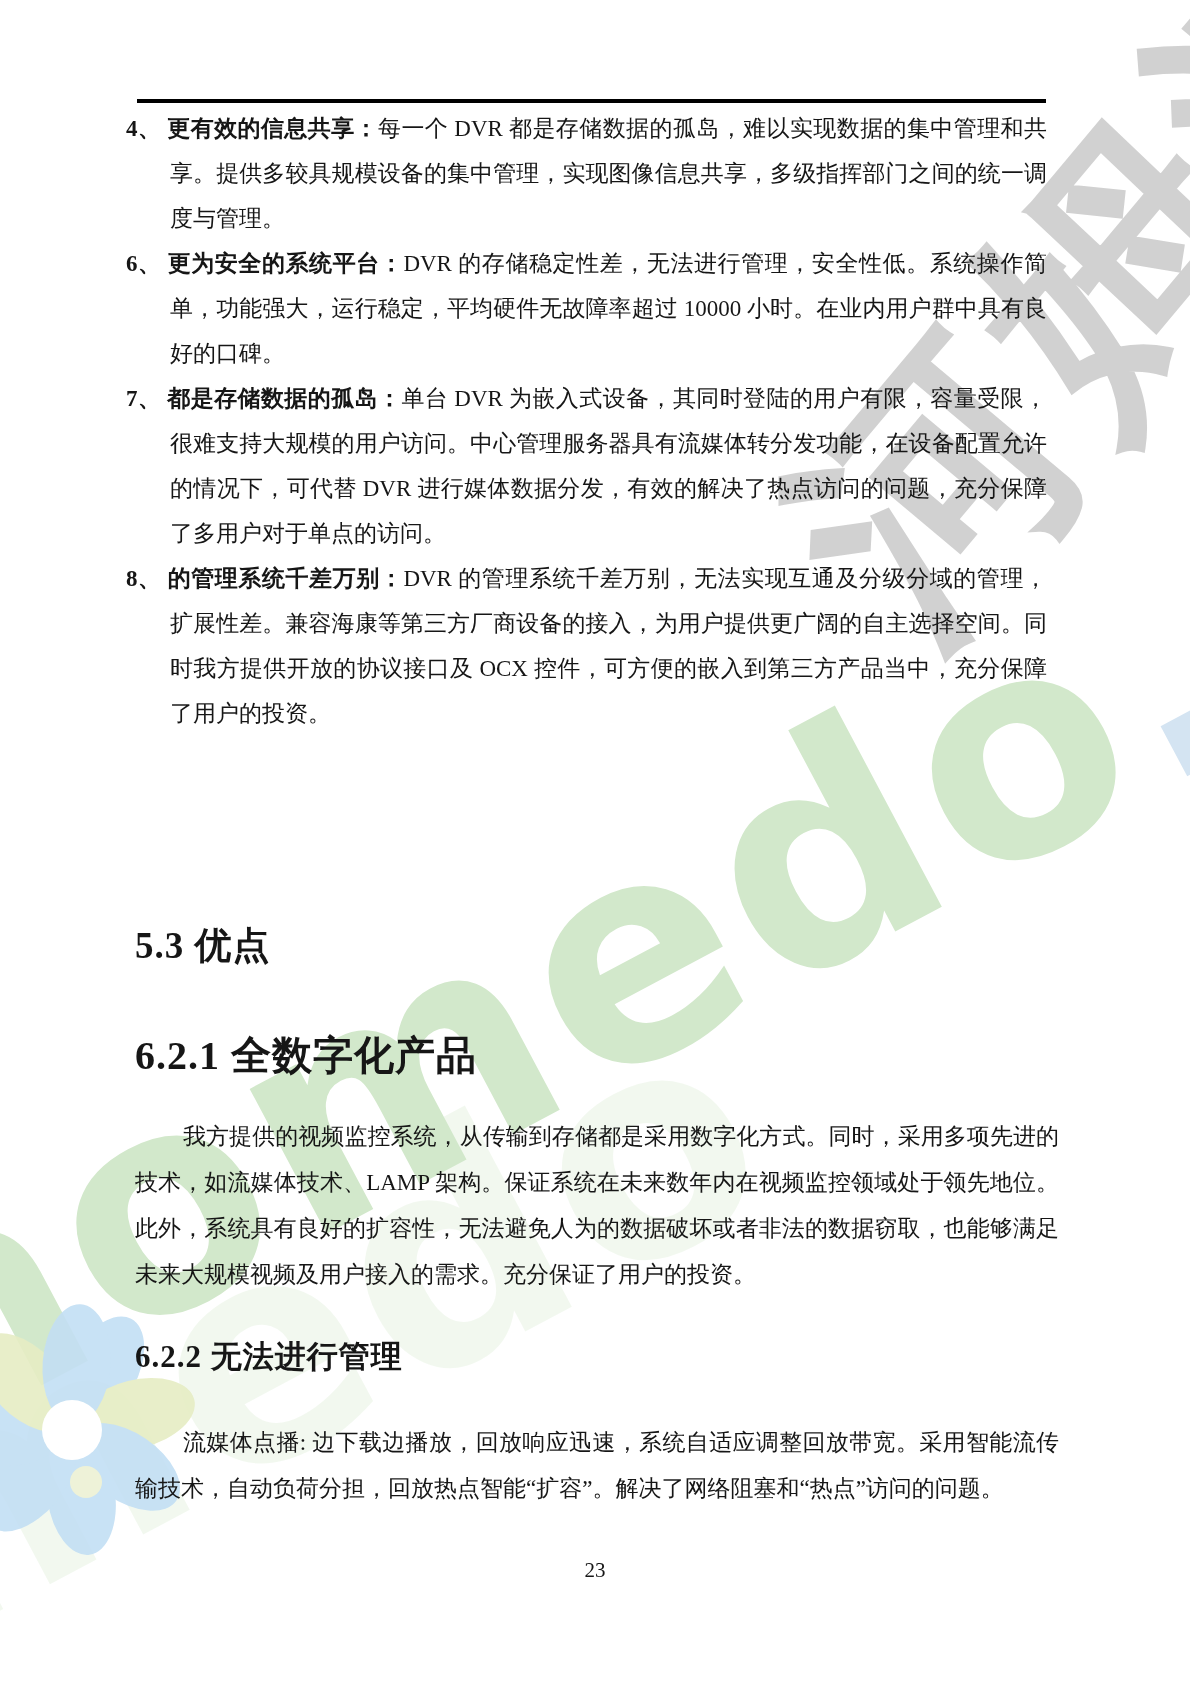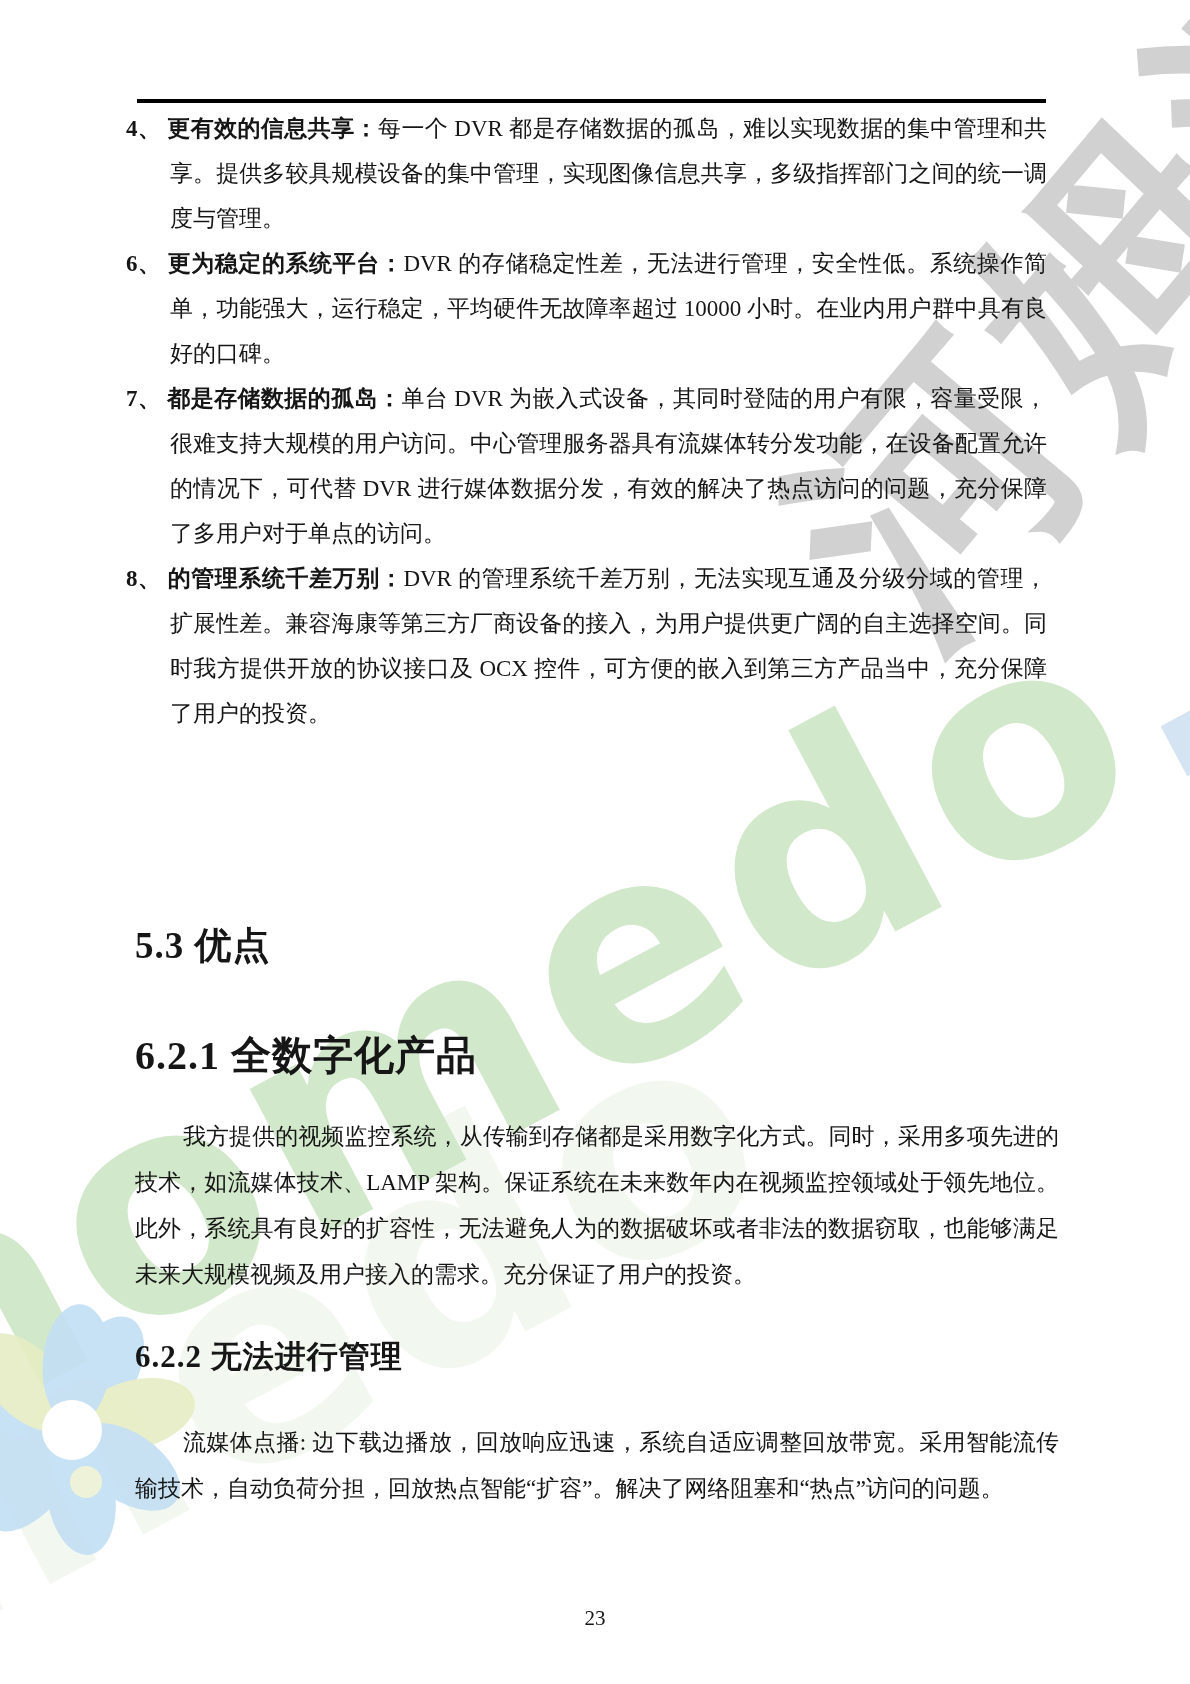--- a/index.html
+++ b/index.html
@@ -39,21 +39,21 @@
   .heading{position:absolute;left:135px;font-weight:bold;white-space:nowrap;letter-spacing:1px;}
   .h-main{top:921px;font-size:37px;}
   .h-sub1{top:1028px;font-size:40px;}
   .h-sub2{top:1336px;font-size:31px;}
   .para{
     position:absolute;left:135px;width:924px;
     font-size:23px;line-height:46px;text-align:justify;text-indent:48px;
   }
   .p621{top:1114px;}
   .p622{top:1420px;}
-  .pageno{position:absolute;top:1558px;left:0;width:100%;text-align:center;font-size:21px;margin-top:48px;}
+  .pageno{position:absolute;top:1558px;left:0;width:100%;text-align:center;font-size:21px;}
 </style>
 </head>
 <body>
 
 <div class="page">
 
   <svg class="wm" viewBox="0 0 1190 1684" aria-hidden="true">
 
     <text class="wm-echo" transform="translate(-450,1850) rotate(-28)" opacity="0.5" fill="#e6f2e1">homedo</text>
 
@@ -81,21 +81,21 @@
 
   <div class="content">
 
     <div class="rule"></div>
 
     <div class="list">
       <div class="item">
         <span class="num">4、</span><span class="lead">更有效的信息共享：</span><span class="body">每一个 DVR 都是存储数据的孤岛，难以实现数据的集中管理和共享。提供多较具规模设备的集中管理，实现图像信息共享，多级指挥部门之间的统一调度与管理。</span>
       </div>
       <div class="item">
-        <span class="num">6、</span><span class="lead">更为稳定的系统平台：</span><span class="body">DVR 的存储稳定性差，无法进行管理，安全性低。系统操作简单，功能强大，运行稳定，平均硬件无故障率超过 10000 小时。在业内用户群中具有良好的口碑。</span>
+        <span class="num">6、</span><span class="lead">更为安全的系统平台：</span><span class="body">DVR 的存储稳定性差，无法进行管理，安全性低。系统操作简单，功能强大，运行稳定，平均硬件无故障率超过 10000 小时。在业内用户群中具有良好的口碑。</span>
       </div>
       <div class="item">
         <span class="num">7、</span><span class="lead">都是存储数据的孤岛：</span><span class="body">单台 DVR 为嵌入式设备，其同时登陆的用户有限，容量受限，很难支持大规模的用户访问。中心管理服务器具有流媒体转分发功能，在设备配置允许的情况下，可代替 DVR 进行媒体数据分发，有效的解决了热点访问的问题，充分保障了多用户对于单点的访问。</span>
       </div>
       <div class="item">
         <span class="num">8、</span><span class="lead">的管理系统千差万别：</span><span class="body">DVR 的管理系统千差万别，无法实现互通及分级分域的管理，扩展性差。兼容海康等第三方厂商设备的接入，为用户提供更广阔的自主选择空间。同时我方提供开放的协议接口及 OCX 控件，可方便的嵌入到第三方产品当中，充分保障了用户的投资。</span>
       </div>
     </div>
 
     <div class="heading h-main">5.3 优点</div>

